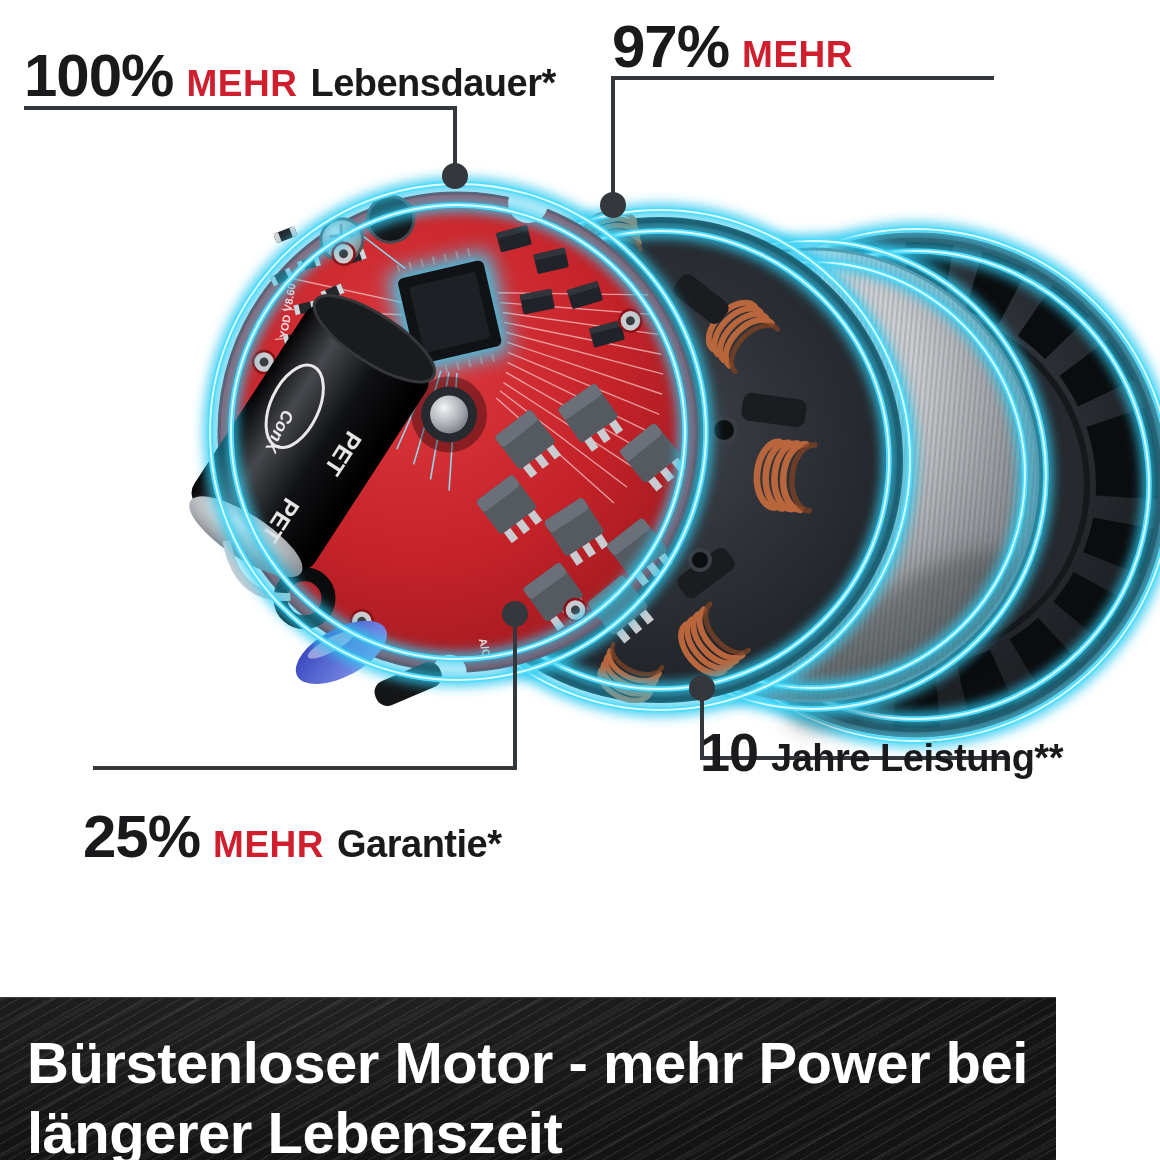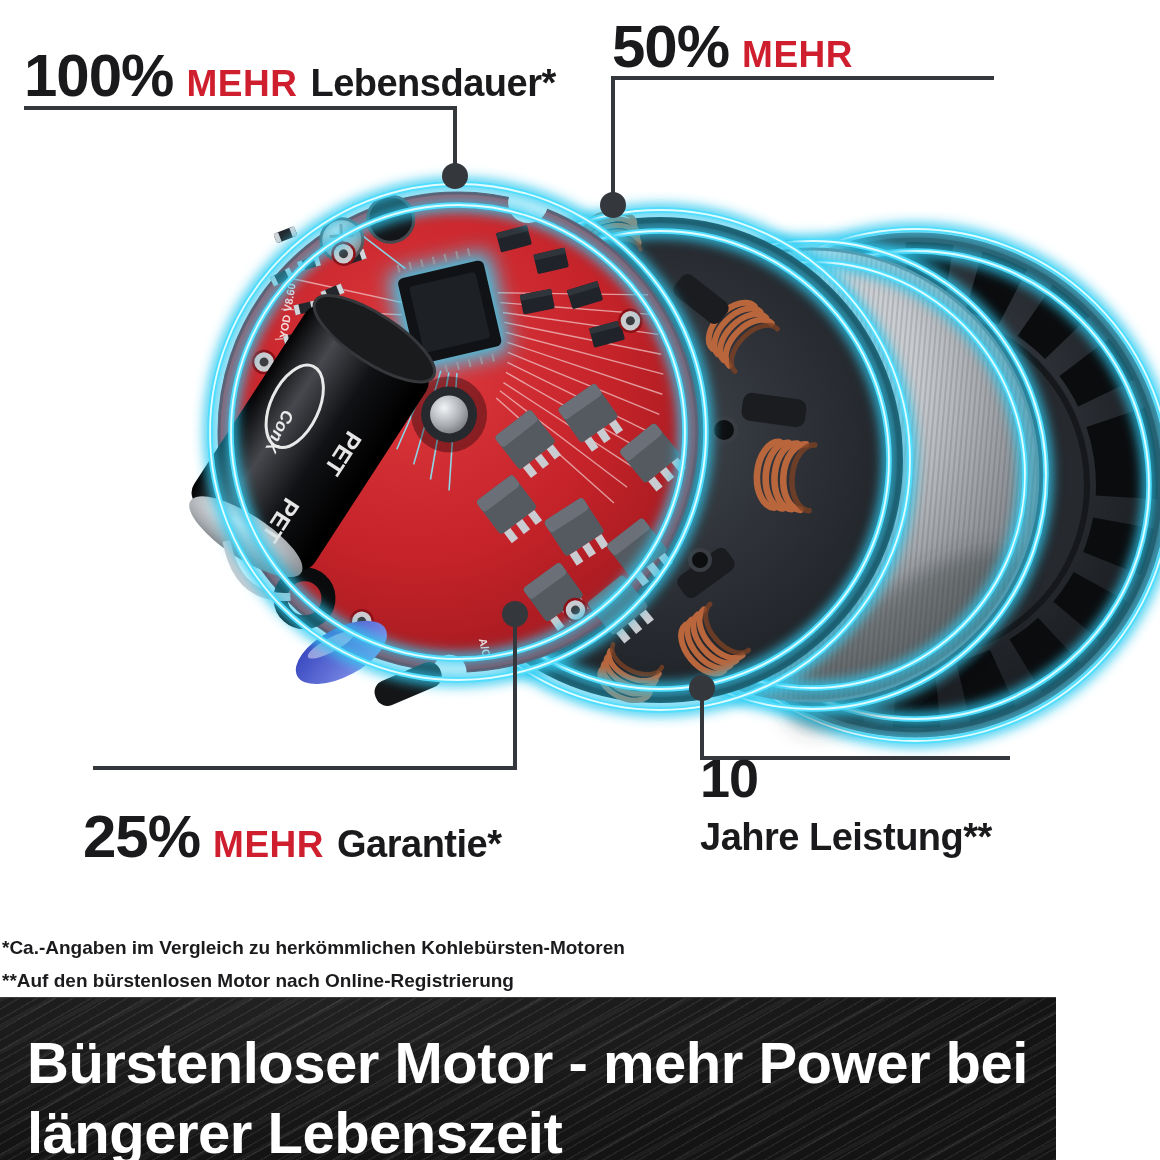--- a/index.html
+++ b/index.html
@@ -16,21 +16,21 @@
   .callout{
     position:absolute;display:flex;align-items:baseline;gap:13px;
     white-space:nowrap;font-weight:700;
   }
   .callout .val{font-size:60px;line-height:1;letter-spacing:-1px;color:var(--text-dark);text-align:center;}
   .callout .mehr{font-size:37px;line-height:1;letter-spacing:.5px;color:var(--accent-red);}
   .callout .lbl{font-size:38px;line-height:1;letter-spacing:-.5px;color:var(--text-dark);}
   .c1{left:24px;top:46px;}
   .c2{left:612px;top:17px;}
   .c3{left:83px;top:771px;margin-top:36px;}
-  .c4{left:700px;top:751px;flex-direction:column;}
+  .c4{left:700px;top:725px;}
   .c4 .val{font-size:54px;}
 
   
   .footnotes{
     position:absolute;left:2px;top:931px;
     font-size:19px;line-height:33px;font-weight:700;color:#1b1b1d;
   }
 
   
   .banner{
@@ -346,39 +346,35 @@
     </g>
   </svg>
 
   <div class="callout c1">
     <span class="val">100%</span>
     <span class="mehr">MEHR</span>
     <span class="lbl">Lebensdauer*</span>
   </div>
 
   <div class="callout c2">
-    <span class="val">50%</span>
+    <span class="val">97%</span>
     <span class="mehr">MEHR</span>
   </div>
 
   <div class="callout c3">
     <span class="val">25%</span>
     <span class="mehr">MEHR</span>
     <span class="lbl">Garantie*</span>
   </div>
 
   <div class="callout c4">
     <span class="val">10</span>
     <span class="lbl">Jahre Leistung**</span>
   </div>
 
-  <div class="footnotes">
-    <div>*Ca.-Angaben im Vergleich zu herkömmlichen Kohlebürsten-Motoren</div>
-    <div>**Auf den bürstenlosen Motor nach Online-Registrierung</div>
-  </div>
 
   <div class="banner">
     <div class="banner-text">
       <div>Bürstenloser Motor - mehr Power bei</div>
       <div>längerer Lebenszeit</div>
     </div>
   </div>
 
 </div>
 

